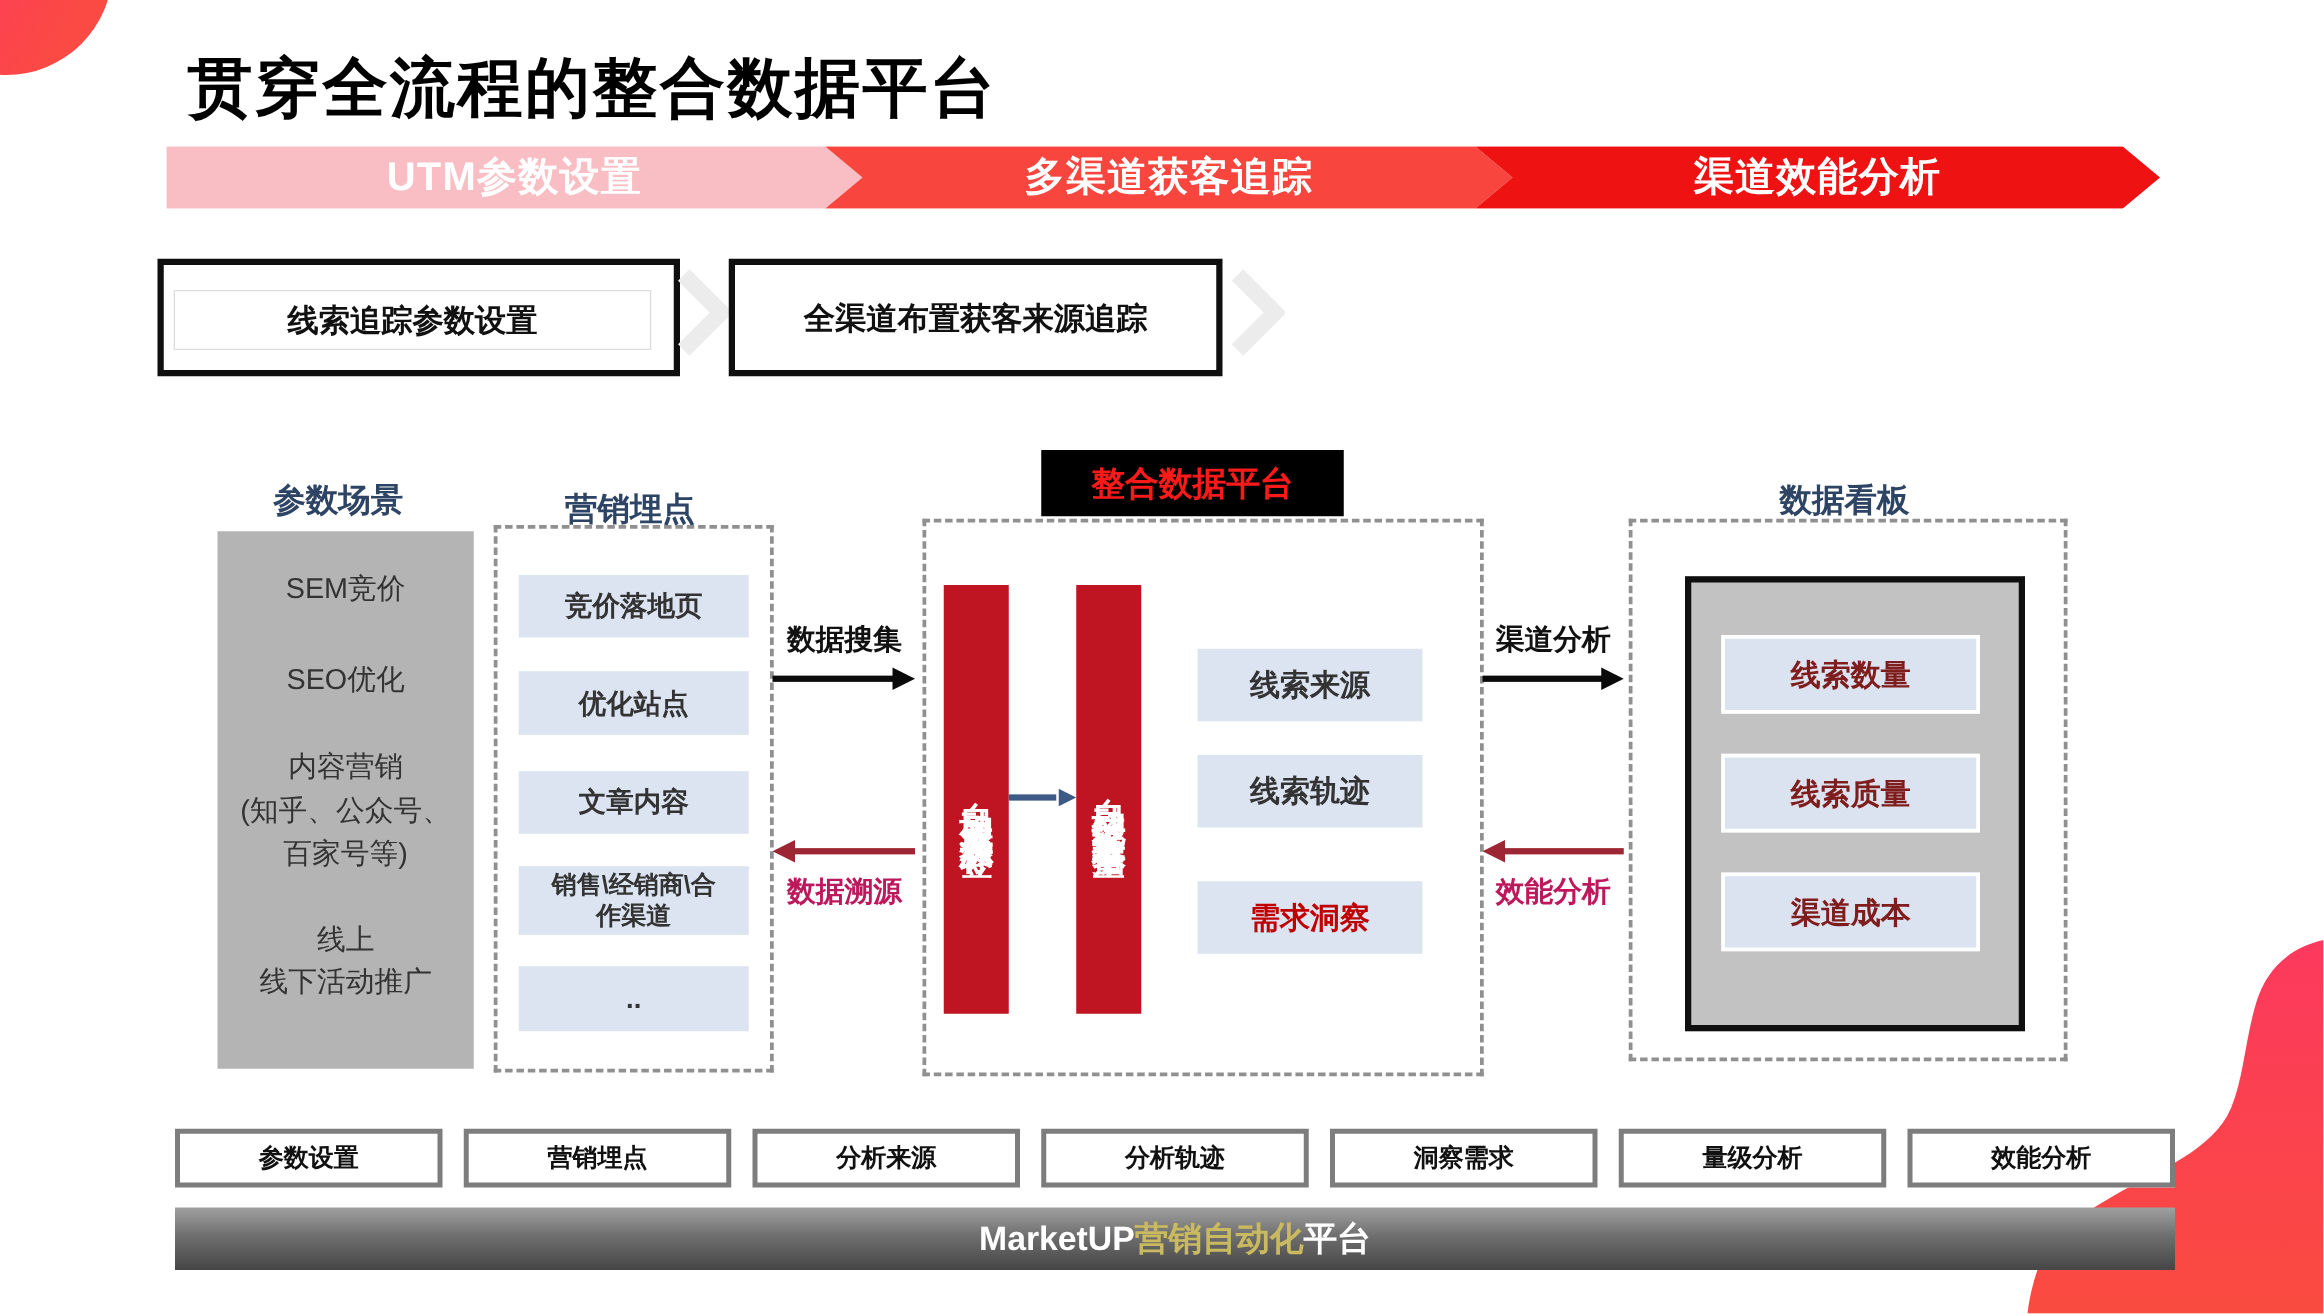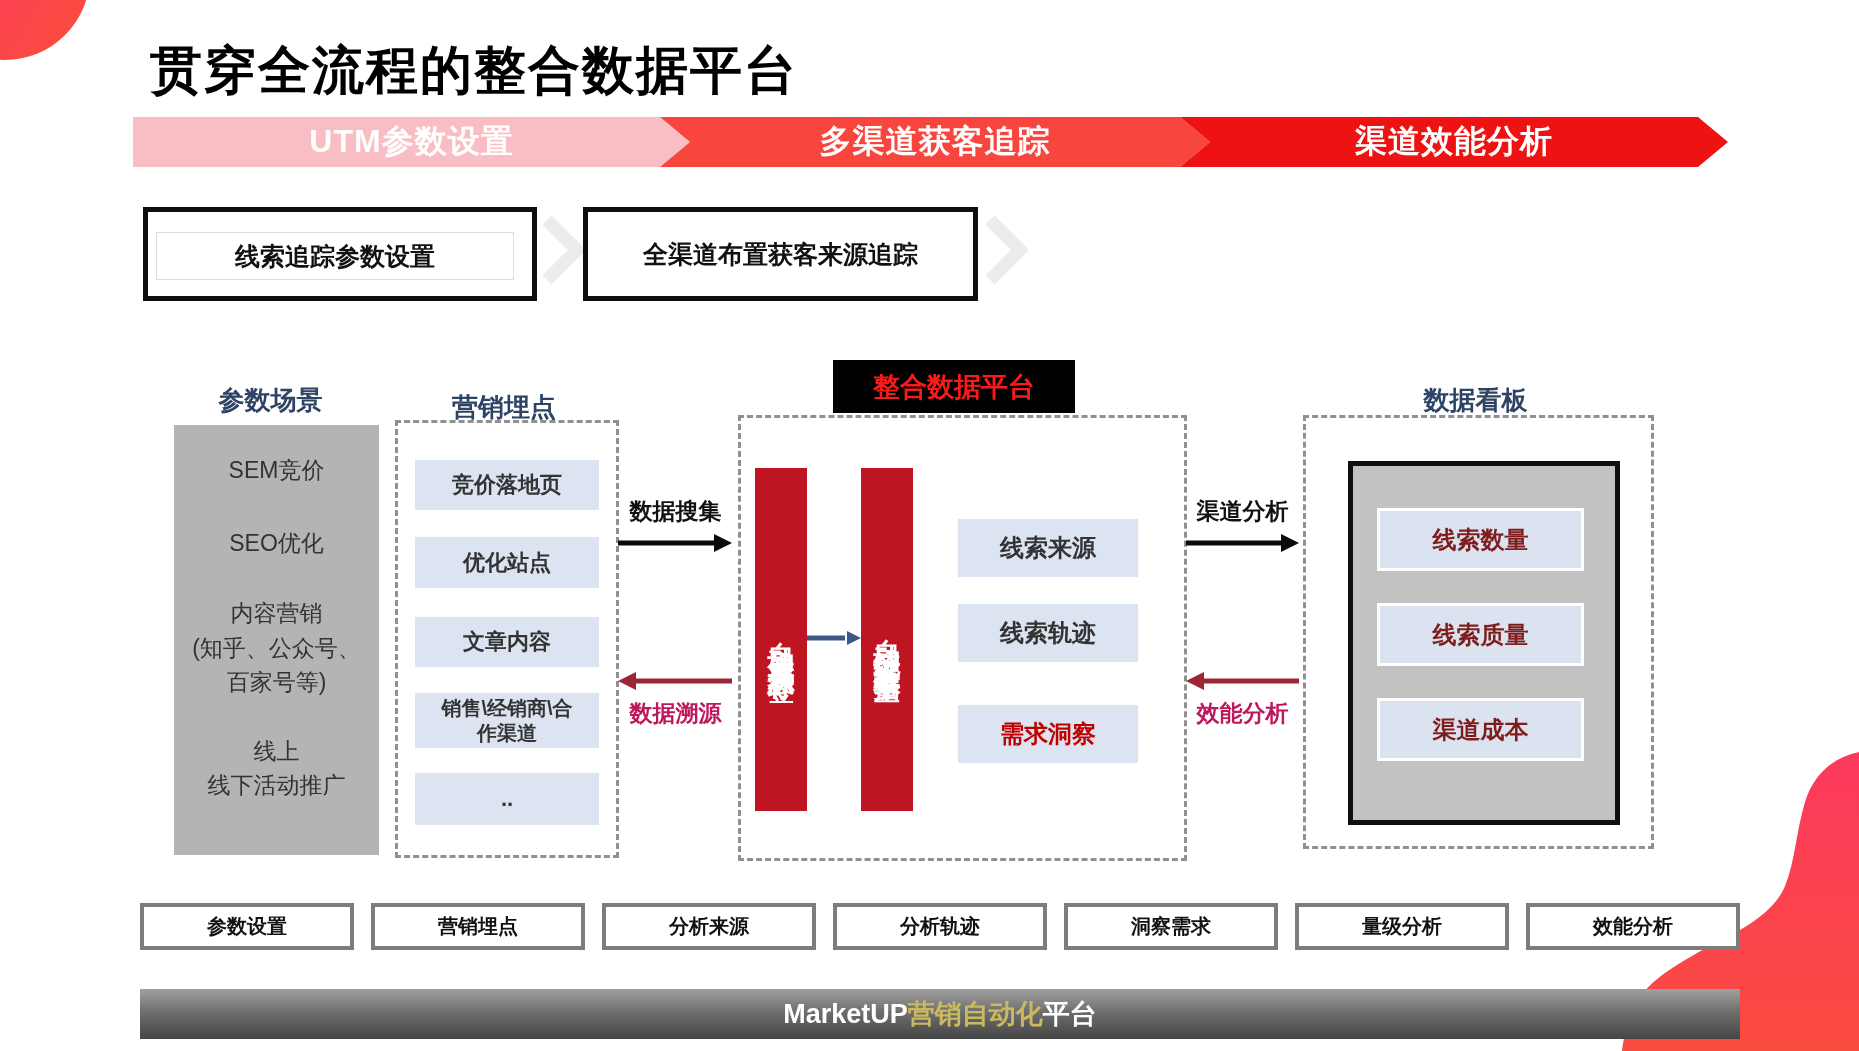--- a/index.html
+++ b/index.html
@@ -21,21 +21,21 @@
   .banner.chev{clip-path:polygon(0 0,calc(100% - 30px) 0,100% 50%,calc(100% - 30px) 100%,0 100%,30px 50%);}
   .b1{left:133px;width:557px;background:#f9bec3;}
   .b2{left:660px;width:550px;background:#f8453e;}
   .b3{left:1180px;width:548px;background:#ee1213;}
 
   
   .pbox{position:absolute;top:207px;height:84px;border:5px solid #0f0f0f;background:#fff;
         display:flex;align-items:center;justify-content:center;font-size:25px;font-weight:bold;}
   .pbox .inner{position:absolute;left:8px;right:18px;top:20px;bottom:16px;border:1px solid #dcdcdc;
         display:flex;align-items:center;justify-content:center;background:#fff;}
-  .p1{left:143px;width:384px;}
+  .p1{left:126px;width:384px;padding-left:24px;}
   .p2{left:583px;width:385px;}
   .p3{left:1025px;width:385px;color:#2e4464;}
   .psep{position:absolute;top:212px;}
 
   
   .colhead{position:absolute;font-size:26px;font-weight:bold;color:#2e4464;text-align:center;}
   .platform-label{position:absolute;left:833px;top:360px;width:242px;height:53px;background:#000;
         color:#fb1a1a;font-size:27px;font-weight:bold;display:flex;align-items:center;justify-content:center;z-index:5;}
 
   
@@ -81,21 +81,21 @@
   .c-black{color:#0a0a0a;}
   .c-darkred{color:#9c2633;}
   .c-blue{color:#3d5a86;}
 
   
   .steps{position:absolute;left:140px;top:903px;width:1600px;height:47px;display:flex;gap:17px;}
   .step{flex:1;border:4px solid #7d7d7d;background:#fff;display:flex;align-items:center;justify-content:center;
         font-size:20px;font-weight:bold;color:#111;}
   .footer{position:absolute;left:140px;top:966px;width:1600px;height:50px;
         background:linear-gradient(180deg,#a0a0a0 0%,#6f6f6f 45%,#454545 100%);
-        display:flex;align-items:center;justify-content:center;font-size:27px;font-weight:bold;color:#fff;margin-top:23px;}
+        display:flex;align-items:center;justify-content:center;font-size:27px;font-weight:bold;color:#fff;}
   .footer .gold{color:#c9ba5f;}
 </style>
 </head>
 <body>
 
 <div class="slide">
 
   <div class="deco-circle"></div>
   <svg class="deco-blob" viewBox="0 0 260 301">
     <defs>

